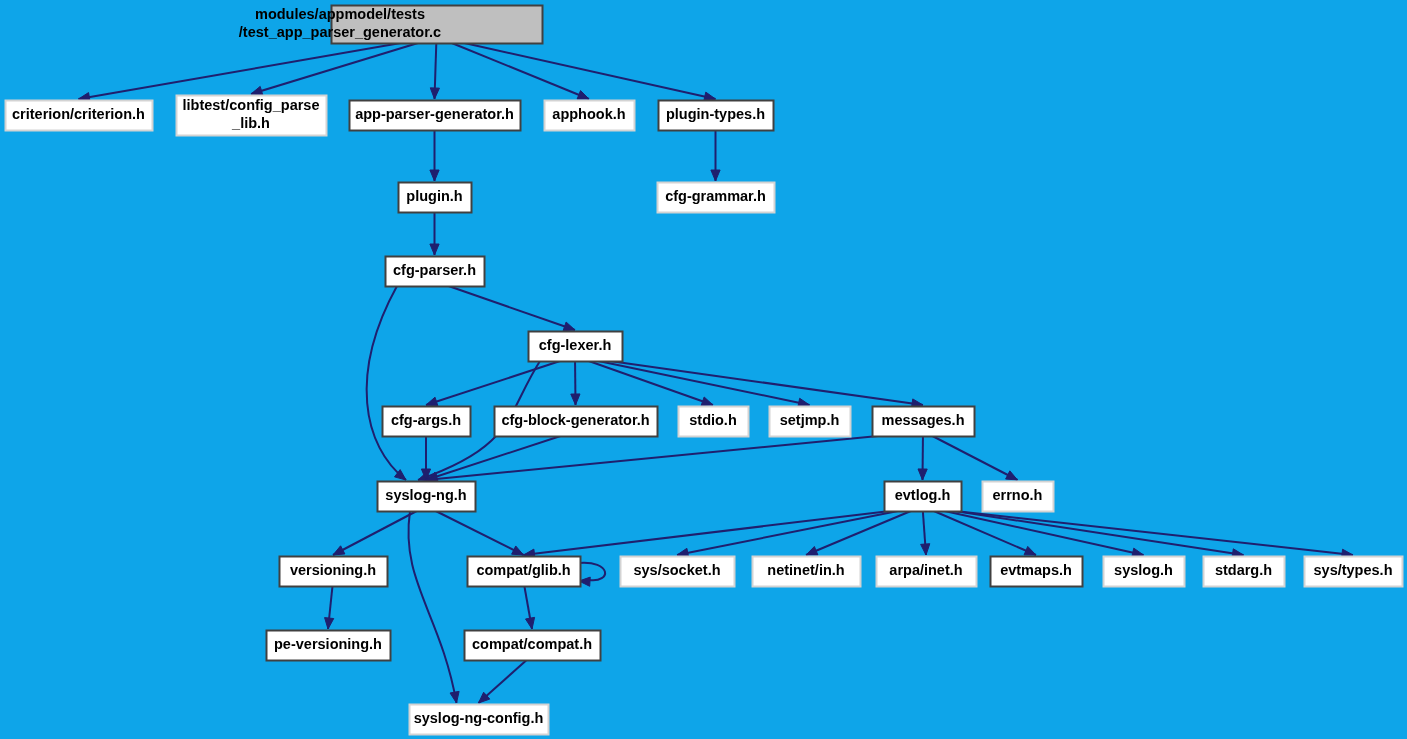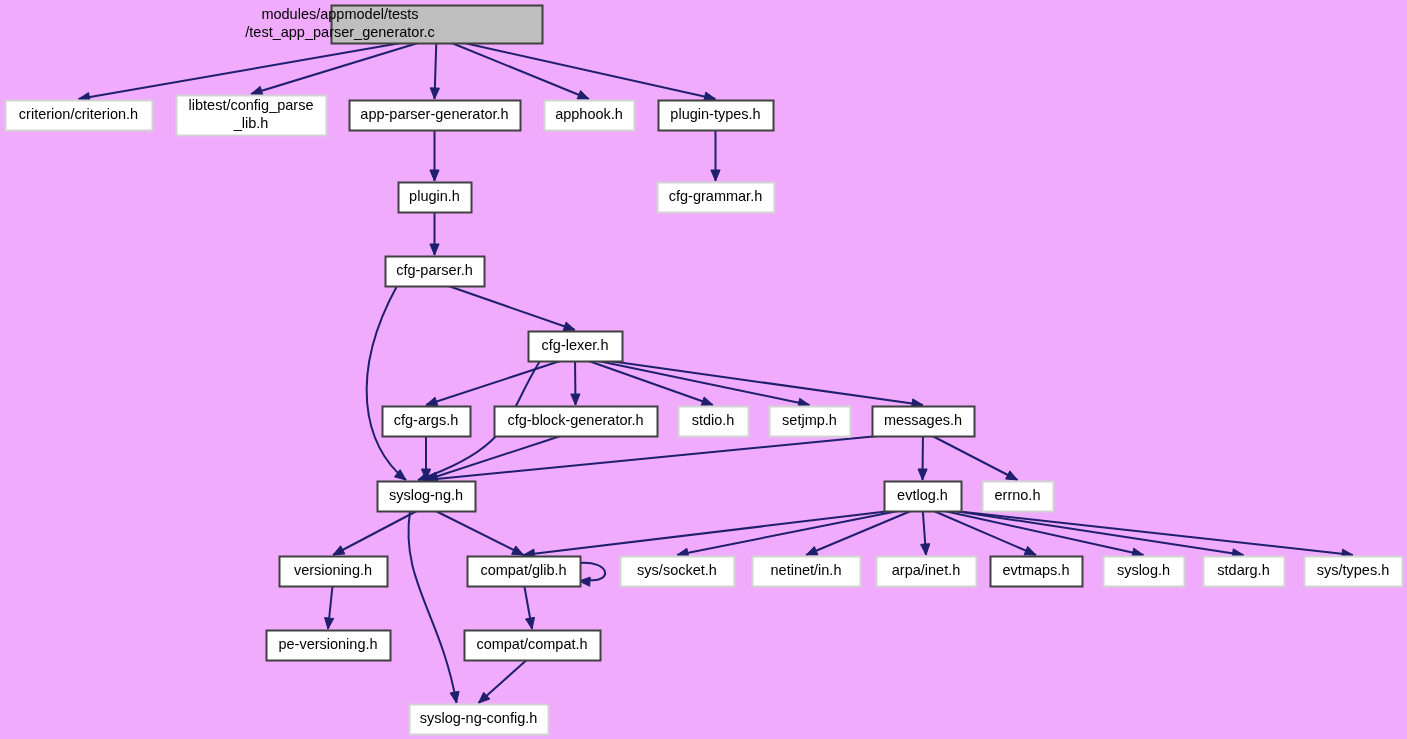--- a/index.html
+++ b/index.html
@@ -11,21 +11,22 @@
   body {
     font-family: "Liberation Sans", sans-serif;
     width: 1407px;
     height: 739px;
     overflow: hidden;
   }
   #graph-root {
     position: relative;
     width: 1407px;
     height: 739px;
-    background: #f0abfc;
+    background: #0ea5e9;
+    font-weight: bold;
   }
   svg#dep-graph {
     display: block;
     width: 1407px;
     height: 739px;
   }
   .edge-path {
     fill: none;
     stroke: #1f1f6e;
     stroke-width: 2;

